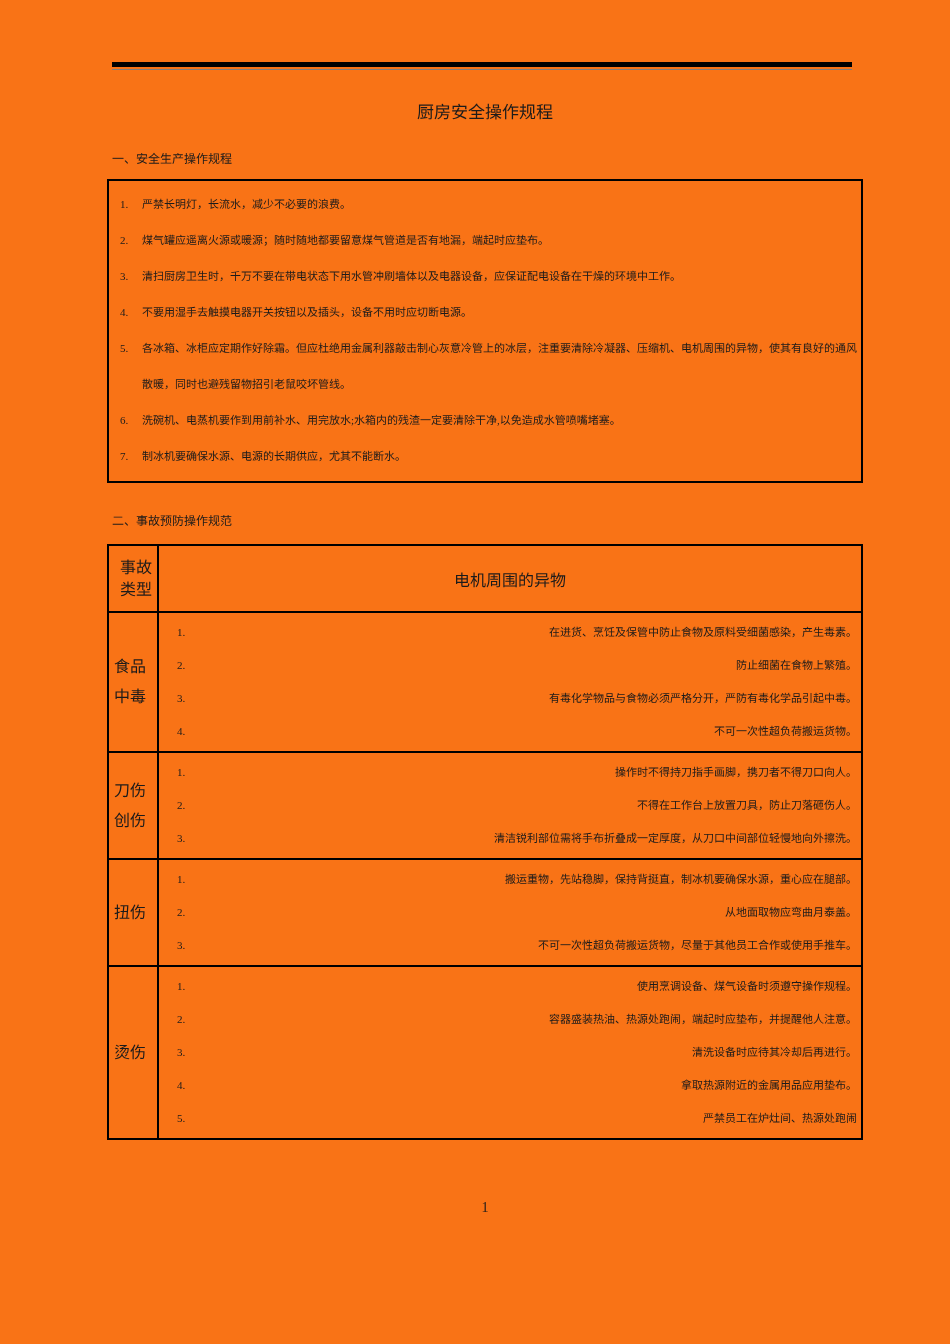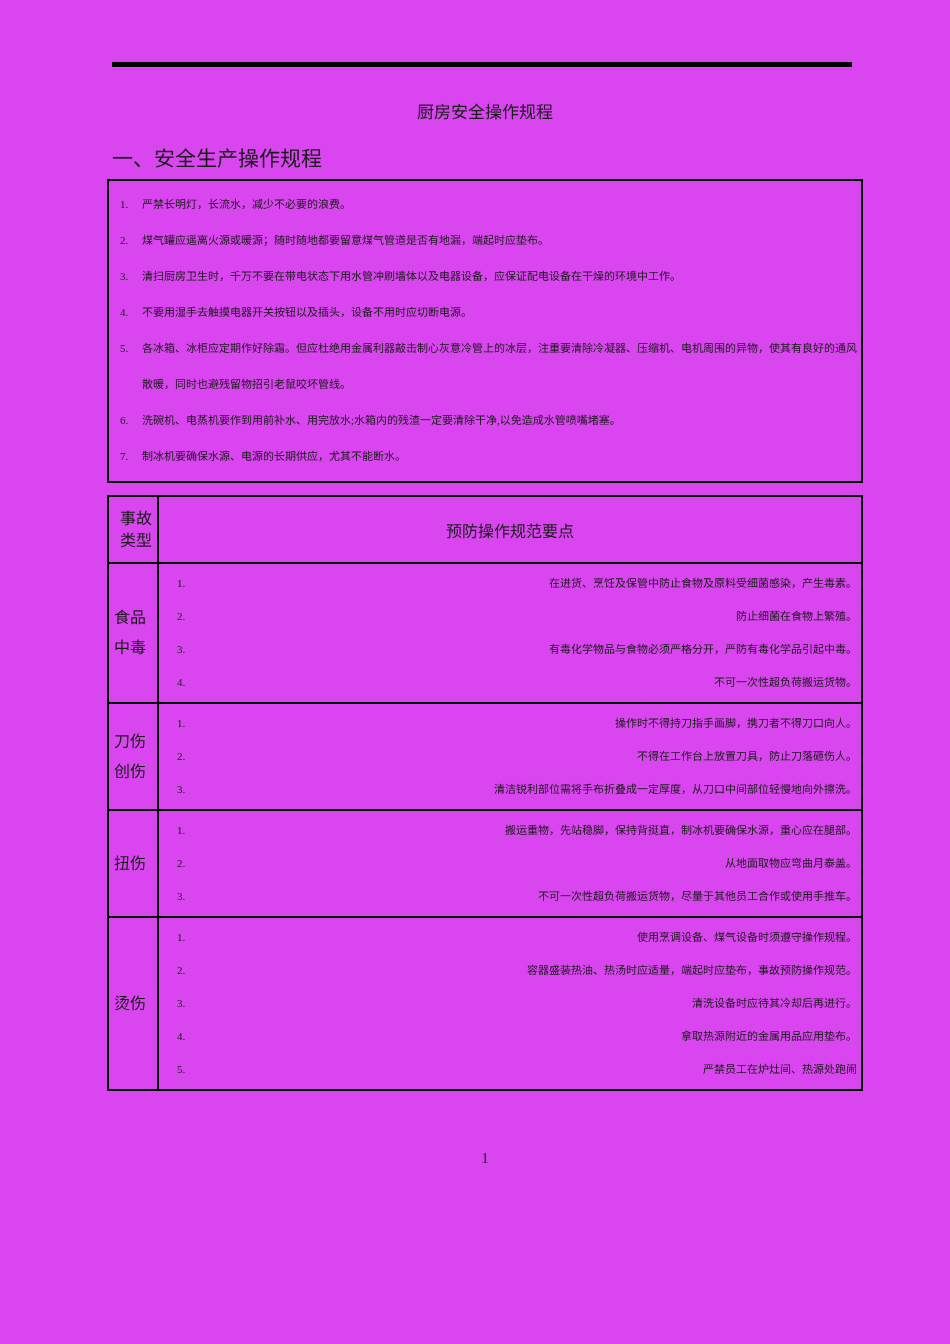--- a/index.html
+++ b/index.html
@@ -1,37 +1,37 @@
 <!DOCTYPE html>
 <html lang="zh-CN"><head>
 <meta charset="utf-8">
 <style>
   * { margin:0; padding:0; box-sizing:border-box; }
   html,body { background:#ffffff; }
   .page {
     position:relative;
     width:950px; height:1344px;
-    background:#d946ef;
+    background:#f97316;
     color:#1b1b1b;
     font-family:"Liberation Serif","DejaVu Serif",serif;
     overflow:hidden;
   }
   .header-rule {
     position:absolute; left:112px; top:62px; width:740px; height:8px;
     border-top:5px solid #000000;
     border-bottom:1px solid #7d7d7d;
   }
   .doc-body { position:absolute; top:0; left:107px; width:756px; }
   .doc-title {
     margin-top:102px;
     text-align:center;
     font-size:17px; font-weight:normal; line-height:22px;
   }
   .sec-heading {
-    font-size:21px; font-weight:normal; line-height:22px;
+    font-size:12px; font-weight:normal; line-height:22px;
     margin-left:5px;
   }
   .sec1-heading { margin-top:24px; }
   .sec2-heading { margin-top:27px; }
   .rules-box {
     margin-top:9px;
     border:2px solid #000000;
     padding:5px 2px 7px 11px;
   }
   ol.num-list { list-style:none; counter-reset:n; }
@@ -88,30 +88,31 @@
         <li>严禁长明灯，长流水，减少不必要的浪费。</li>
         <li>煤气罐应遥离火源或暖源；随时随地都要留意煤气管道是否有地漏，端起时应垫布。</li>
         <li>清扫厨房卫生时，千万不要在带电状态下用水管冲刷墙体以及电器设备，应保证配电设备在干燥的环境中工作。</li>
         <li>不要用湿手去触摸电器开关按钮以及插头，设备不用时应切断电源。</li>
         <li>各冰箱、冰柜应定期作好除霜。但应杜绝用金属利器敲击制心灰意冷管上的冰层，注重要清除冷凝器、压缩机、电机周围的异物，使其有良好的通风散暖，同时也避残留物招引老鼠咬坏管线。</li>
         <li>洗碗机、电蒸机要作到用前补水、用完放水;水箱内的残渣一定要清除干净,以免造成水管喷嘴堵塞。</li>
         <li>制冰机要确保水源、电源的长期供应，尤其不能断水。</li>
       </ol>
     </div>
 
+    <h2 class="sec-heading sec2-heading">二、事故预防操作规范</h2>
 
     <table class="prevention-table">
       <colgroup>
         <col class="col-type">
         <col>
       </colgroup>
       <tbody>
           <tr class="head-row">
         <td class="type-cell">事故类型</td>
-        <td>预防操作规范要点</td>
+        <td>电机周围的异物</td>
       </tr>
 
       <tr>
         <td class="type-cell">食品中毒</td>
         <td class="points-cell">
           <ol class="num-list">
             <li>在进货、烹饪及保管中防止食物及原料受细菌感染，产生毒素。</li>
             <li>防止细菌在食物上繁殖。</li>
             <li>有毒化学物品与食物必须严格分开，严防有毒化学品引起中毒。</li>
             <li>不可一次性超负荷搬运货物。</li>
@@ -139,21 +140,21 @@
             <li>不可一次性超负荷搬运货物，尽量于其他员工合作或使用手推车。</li>
           </ol>
         </td>
       </tr>
 
       <tr>
         <td class="type-cell">烫伤</td>
         <td class="points-cell">
           <ol class="num-list">
             <li>使用烹调设备、煤气设备时须遵守操作规程。</li>
-            <li>容器盛装热油、热汤时应适量，端起时应垫布，事故预防操作规范。</li>
+            <li>容器盛装热油、热源处跑闹，端起时应垫布，并提醒他人注意。</li>
             <li>清洗设备时应待其冷却后再进行。</li>
             <li>拿取热源附近的金属用品应用垫布。</li>
             <li>严禁员工在炉灶间、热源处跑闹</li>
           </ol>
         </td>
       </tr>
     </tbody>
       </table>
 
     <div class="page-number">1</div>

